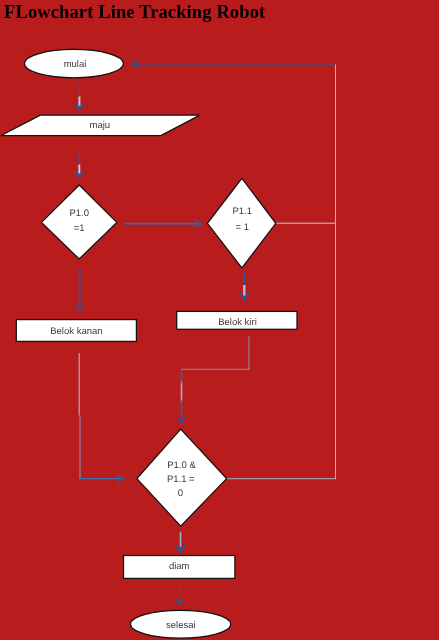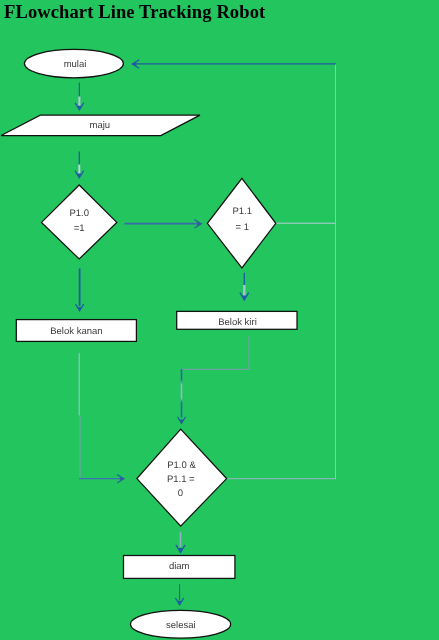--- a/index.html
+++ b/index.html
@@ -1,18 +1,18 @@
 <!DOCTYPE html>
 <html><head>
 <meta charset="utf-8">
 <title>FLowchart Line Tracking Robot</title>
 <style>
   html,body{margin:0;padding:0;background:#ffffff;}
   body{width:439px;height:640px;overflow:hidden;font-family:"Liberation Sans",sans-serif;}
-  #page{position:relative;width:439px;height:640px;background:#22c55e;}
+  #page{position:relative;width:439px;height:640px;background:#b91c1c;}
   .title{-webkit-font-smoothing:antialiased;will-change:transform;position:absolute;left:4px;top:2px;
          font-family:"Liberation Serif",serif;font-weight:bold;font-size:18.5px;color:#000000;
          white-space:nowrap;letter-spacing:0.12px;}
   svg#fc{position:absolute;left:0;top:0;width:439px;height:640px;will-change:transform;}
   svg#fc text{-webkit-font-smoothing:antialiased;text-rendering:geometricPrecision;}
   .shape{fill:#ffffff;stroke:#111111;stroke-width:1.25;}
   .lbl{font-family:"Liberation Sans",sans-serif;font-size:9.5px;fill:#3a3a3a;text-anchor:middle;}
   .conn{fill:none;stroke-linecap:butt;stroke-linejoin:miter;}
 </style>
 </head>

